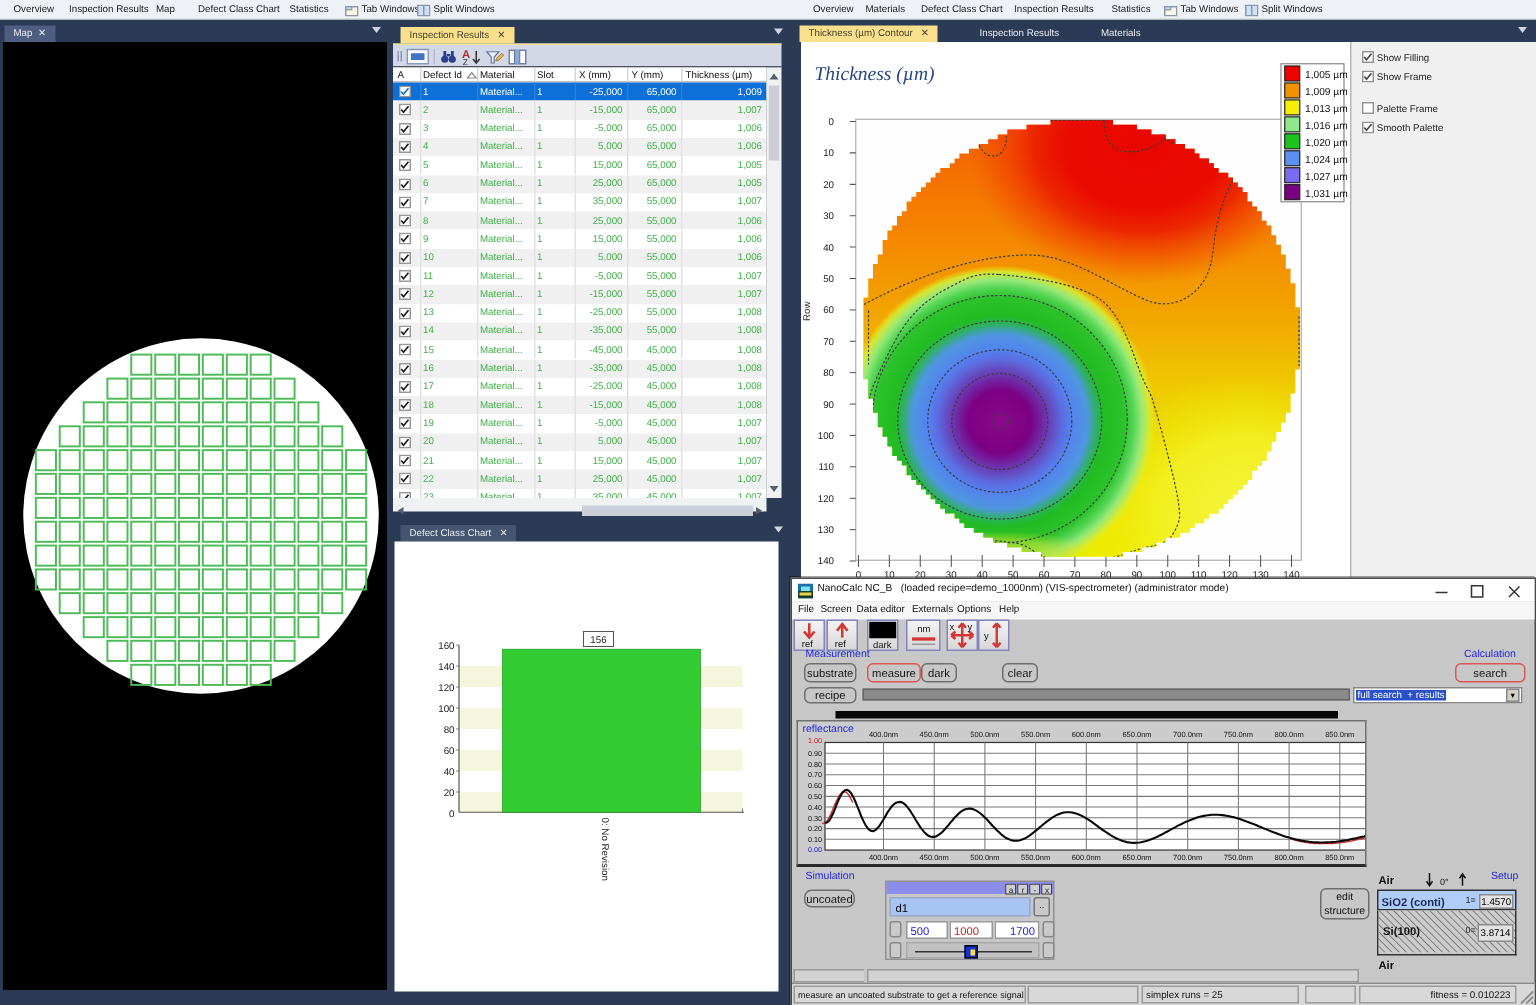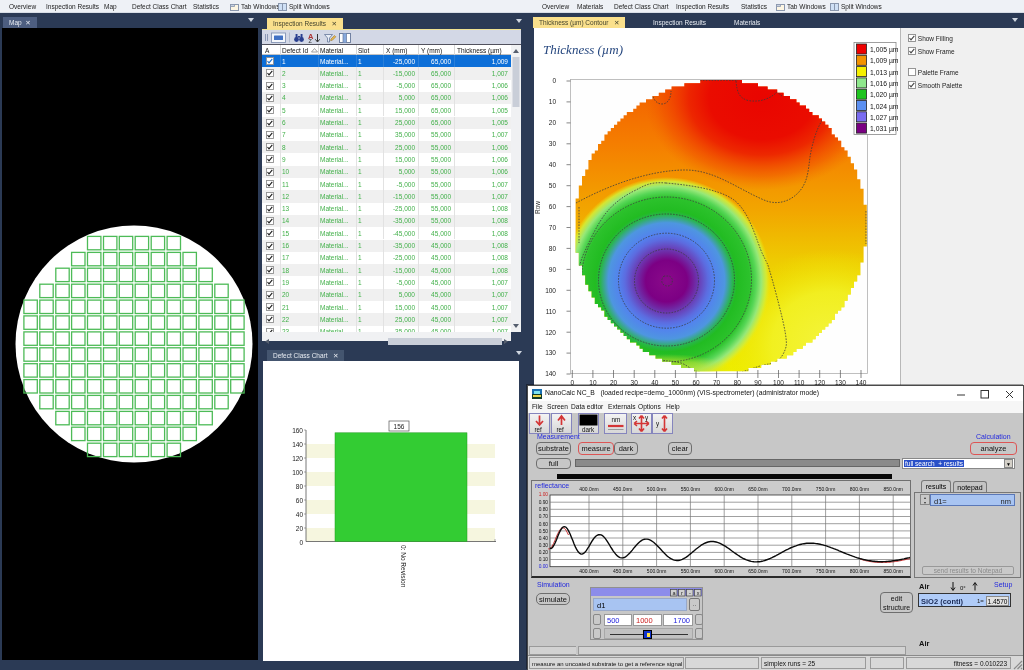--- a/index.html
+++ b/index.html
@@ -986,22 +986,22 @@
     <text x="105" y="8" font-size="6.3" fill="#111" font-family="Liberation Sans">x</text>
     <text x="117" y="8" font-size="6.3" fill="#111" font-family="Liberation Sans">y</text>
     <text x="128" y="14" font-size="6.3" fill="#111" font-family="Liberation Sans">y</text>
   </svg>
   <div class="abs bluetxt" style="left:9px;top:46.5px;font-size:7px;">Measurement</div>
   <div class="abs bluetxt" style="left:448px;top:46.5px;font-size:7px;">Calculation</div>
   <div class="abs nc-btn" style="left:8px;top:56px;width:35px;height:13px;line-height:12px;">substrate</div>
   <div class="abs nc-btn" style="left:50px;top:56px;width:36px;height:13px;line-height:12px;border:1.2px solid #dd5555;">measure</div>
   <div class="abs nc-btn" style="left:86px;top:56px;width:24px;height:13px;line-height:12px;">dark</div>
   <div class="abs nc-btn" style="left:116px;top:56px;width:24px;height:13px;line-height:12px;margin-left:24px;">clear</div>
-  <div class="abs nc-btn" style="left:442px;top:56px;width:47px;height:13px;line-height:12px;border:1.2px solid #dd5555;">analyze</div>
-  <div class="abs nc-btn" style="left:8px;top:72px;width:35px;height:11px;line-height:10px;">full</div>
+  <div class="abs nc-btn" style="left:442px;top:56px;width:47px;height:13px;line-height:12px;border:1.2px solid #dd5555;">search</div>
+  <div class="abs nc-btn" style="left:8px;top:72px;width:35px;height:11px;line-height:10px;">recipe</div>
   <div class="abs" style="left:47px;top:72.5px;width:325px;height:8.5px;background:#8a8a8a;border:1px solid #666;"></div>
   <div class="abs" style="left:374px;top:71.5px;width:113px;height:11px;background:#fff;border:1px solid #888;">
     <span style="position:absolute;left:1px;top:1px;background:#2a50c8;color:#fff;font-size:6.5px;padding:0 1px;">full search&nbsp; + results</span>
     <span style="position:absolute;right:1px;top:0.5px;width:9px;height:9px;background:#d4d0c8;border:1px solid #888;text-align:center;font-size:5px;line-height:9px;">▼</span>
   </div>
   <div class="abs" style="left:29px;top:88px;width:335px;height:5px;background:#080808;"></div>
 
   <div class="abs" style="left:3px;top:94px;width:380px;height:98px;background:#cccccc;border:1px solid #707070;border-bottom:2px solid #2a2a2a;">
     <svg width="378" height="95" style="position:absolute;left:0;top:0;">
       <text x="3" y="7" font-size="7" fill="#2228dd" font-family="Liberation Sans">reflectance</text>
@@ -1055,34 +1055,23 @@
       <line x1="18" y1="21.2" x2="379" y2="21.2" stroke="#777777" stroke-width="0.7"></line>
       <text x="16" y="23.0" font-size="4.8" fill="#111" text-anchor="end" font-family="Liberation Sans">0.90</text>
       <text x="16" y="14.5" font-size="4.8" fill="#cc2222" text-anchor="end" font-family="Liberation Sans">1.00</text>
       <text x="16" y="86.8" font-size="4.8" fill="#2222dd" text-anchor="end" font-family="Liberation Sans">0.00</text>
       <path d="M 16.2 67.8 L 17.5 68.0 L 18.9 67.0 L 20.2 65.1 L 21.6 62.4 L 23.0 59.2 L 24.3 55.9 L 25.7 52.8 L 27.0 50.2 L 28.4 48.2 L 29.7 47.0 L 31.1 46.8 L 32.4 47.4 L 33.8 48.9 L 35.1 51.2 L 36.5 54.0" fill="none" stroke="#cc3333" stroke-width="1"></path>
       <path d="M 328.4 78.3 L 329.8 78.6 L 331.1 79.0 L 332.5 79.3 L 333.8 79.7 L 335.2 80.0 L 336.5 80.2 L 337.9 80.5 L 339.2 80.7 L 340.6 80.9 L 341.9 81.1 L 343.3 81.2 L 344.6 81.3 L 346.0 81.4 L 347.3 81.4 L 348.7 81.4 L 350.0 81.4 L 351.4 81.4 L 352.7 81.4 L 354.1 81.4 L 355.4 81.4 L 356.8 81.3 L 358.1 81.2 L 359.5 81.0 L 360.8 80.9 L 362.2 80.7 L 363.6 80.5 L 364.9 80.3 L 366.3 80.1 L 367.6 79.8 L 369.0 79.6 L 370.3 79.3 L 371.7 79.0 L 373.0 78.7 L 374.4 78.4 L 375.7 78.1 L 377.1 77.8 L 378.4 77.4 L 379.8 77.1" fill="none" stroke="#cc3333" stroke-width="1"></path>
       <path d="M 17.8 67.3 L 19.1 67.5 L 20.5 66.5 L 21.8 64.5 L 23.2 61.7 L 24.6 58.4 L 25.9 55.0 L 27.3 51.8 L 28.6 49.1 L 30.0 47.0 L 31.3 45.8 L 32.7 45.6 L 34.0 46.2 L 35.4 47.8 L 36.7 50.1 L 38.1 53.0 L 39.4 56.2 L 40.8 59.6 L 42.1 63.0 L 43.5 66.1 L 44.8 68.7 L 46.2 70.8 L 47.5 72.3 L 48.9 73.0 L 50.2 73.1 L 51.6 72.4 L 52.9 71.2 L 54.3 69.6 L 55.6 67.5 L 57.0 65.3 L 58.4 62.9 L 59.7 60.6 L 61.1 58.5 L 62.4 56.7 L 63.8 55.3 L 65.1 54.3 L 66.5 53.8 L 67.8 53.6 L 69.2 53.9 L 70.5 54.6 L 71.9 55.9 L 73.2 57.4 L 74.6 59.3 L 75.9 61.3 L 77.3 63.5 L 78.6 65.8 L 80.0 68.0 L 81.3 70.1 L 82.7 71.9 L 84.0 73.6 L 85.4 74.9 L 86.7 76.0 L 88.1 76.6 L 89.4 76.9 L 90.8 76.9 L 92.2 76.5 L 93.5 75.8 L 94.9 74.8 L 96.2 73.6 L 97.6 72.2 L 98.9 70.7 L 100.3 69.1 L 101.6 67.4 L 103.0 65.8 L 104.3 64.2 L 105.7 62.8 L 107.0 61.5 L 108.4 60.3 L 109.7 59.4 L 111.1 58.7 L 112.4 58.3 L 113.8 58.1 L 115.1 58.1 L 116.5 58.4 L 117.8 58.9 L 119.2 59.6 L 120.5 60.5 L 121.9 61.5 L 123.2 62.7 L 124.6 64.0 L 126.0 65.4 L 127.3 66.8 L 128.7 68.3 L 130.0 69.8 L 131.4 71.2 L 132.7 72.6 L 134.1 73.9 L 135.4 75.2 L 136.8 76.3 L 138.1 77.2 L 139.5 78.0 L 140.8 78.6 L 142.2 79.1 L 143.5 79.4 L 144.9 79.5 L 146.2 79.5 L 147.6 79.3 L 148.9 78.9 L 150.3 78.4 L 151.6 77.7 L 153.0 76.9 L 154.3 76.1 L 155.7 75.1 L 157.0 74.0 L 158.4 72.9 L 159.8 71.8 L 161.1 70.6 L 162.5 69.5 L 163.8 68.3 L 165.2 67.2 L 166.5 66.2 L 167.9 65.2 L 169.2 64.2 L 170.6 63.4 L 171.9 62.6 L 173.3 62.0 L 174.6 61.5 L 176.0 61.0 L 177.3 60.7 L 178.7 60.5 L 180.0 60.5 L 181.4 60.5 L 182.7 60.7 L 184.1 61.0 L 185.4 61.4 L 186.8 61.8 L 188.1 62.4 L 189.5 63.1 L 190.8 63.8 L 192.2 64.6 L 193.6 65.4 L 194.9 66.3 L 196.3 67.3 L 197.6 68.2 L 199.0 69.2 L 200.3 70.2 L 201.7 71.2 L 203.0 72.2 L 204.4 73.1 L 205.7 74.0 L 207.1 74.9 L 208.4 75.8 L 209.8 76.6 L 211.1 77.3 L 212.5 78.0 L 213.8 78.6 L 215.2 79.2 L 216.5 79.6 L 217.9 80.0 L 219.2 80.4 L 220.6 80.6 L 221.9 80.8 L 223.3 80.9 L 224.6 80.9 L 226.0 80.8 L 227.4 80.7 L 228.7 80.5 L 230.1 80.2 L 231.4 79.9 L 232.8 79.5 L 234.1 79.0 L 235.5 78.5 L 236.8 78.0 L 238.2 77.4 L 239.5 76.8 L 240.9 76.1 L 242.2 75.5 L 243.6 74.8 L 244.9 74.0 L 246.3 73.3 L 247.6 72.6 L 249.0 71.8 L 250.3 71.1 L 251.7 70.4 L 253.0 69.6 L 254.4 68.9 L 255.7 68.3 L 257.1 67.6 L 258.4 67.0 L 259.8 66.4 L 261.2 65.8 L 262.5 65.3 L 263.9 64.8 L 265.2 64.3 L 266.6 63.9 L 267.9 63.5 L 269.3 63.2 L 270.6 62.9 L 272.0 62.7 L 273.3 62.5 L 274.7 62.3 L 276.0 62.2 L 277.4 62.2 L 278.7 62.2 L 280.1 62.2 L 281.4 62.3 L 282.8 62.4 L 284.1 62.6 L 285.5 62.8 L 286.8 63.0 L 288.2 63.3 L 289.5 63.6 L 290.9 63.9 L 292.2 64.3 L 293.6 64.7 L 295.0 65.1 L 296.3 65.6 L 297.7 66.1 L 299.0 66.6 L 300.4 67.1 L 301.7 67.6 L 303.1 68.1 L 304.4 68.7 L 305.8 69.2 L 307.1 69.8 L 308.5 70.3 L 309.8 70.9 L 311.2 71.5 L 312.5 72.0 L 313.9 72.6 L 315.2 73.1 L 316.6 73.6 L 317.9 74.2 L 319.3 74.7 L 320.6 75.2 L 322.0 75.6 L 323.3 76.1 L 324.7 76.6 L 326.0 77.0 L 327.4 77.4 L 328.8 77.8 L 330.1 78.1 L 331.5 78.5 L 332.8 78.8 L 334.2 79.1 L 335.5 79.4 L 336.9 79.6 L 338.2 79.8 L 339.6 80.0 L 340.9 80.2 L 342.3 80.3 L 343.6 80.5 L 345.0 80.5 L 346.3 80.6 L 347.7 80.7 L 349.0 80.7 L 350.4 80.7 L 351.7 80.6 L 353.1 80.6 L 354.4 80.5 L 355.8 80.4 L 357.1 80.3 L 358.5 80.2 L 359.8 80.0 L 361.2 79.8 L 362.6 79.6 L 363.9 79.4 L 365.3 79.2 L 366.6 79.0 L 368.0 78.7 L 369.3 78.4 L 370.7 78.1 L 372.0 77.9 L 373.4 77.5 L 374.7 77.2 L 376.1 76.9 L 377.4 76.6 L 378.8 76.2" fill="none" stroke="#0a0a0a" stroke-width="1.4"></path>
     </svg>
   </div>
 
-  <div class="abs" style="left:386px;top:94px;width:107px;height:98px;">
-    <div class="abs" style="left:7px;top:0;width:30px;height:12px;background:#c9c9c9;border:1px solid #777;border-bottom:none;border-radius:3px 3px 0 0;font-size:7px;text-align:center;line-height:11px;">results</div>
-    <div class="abs" style="left:39px;top:1px;width:34px;height:11px;background:#c3c3c3;border:1px solid #777;border-bottom:none;border-radius:3px 3px 0 0;font-size:7px;text-align:center;line-height:11px;">notepad</div>
-    <div class="abs" style="left:0;top:11.5px;width:107px;height:86px;background:#c7c7c7;border:1px solid #777;"></div>
-    <div class="abs" style="left:6px;top:14px;width:10px;height:11px;background:#c9c9c9;border:1px solid #888;font-size:4px;text-align:center;color:#333;line-height:5px;">▴<br>▾</div>
-    <div class="abs" style="left:16px;top:13.5px;width:85px;height:12px;background:#a8c4f2;border:1px solid #5a78b8;font-size:7.5px;color:#222;">
-      <span style="position:absolute;left:3px;top:2px;">d1=</span>
-        <span style="position:absolute;right:3px;top:2px;">nm</span>
-    </div>
-    <div class="abs" style="left:8px;top:86px;width:92px;height:9px;background:#c9c9c9;border:1px solid #999;border-radius:2px;font-size:6.5px;color:#8a8a8a;text-align:center;line-height:8px;">send results to Notepad</div>
-  </div>
 
   <div class="abs bluetxt" style="left:9px;top:195px;font-size:7px;">Simulation</div>
-  <div class="abs nc-btn" style="left:8px;top:207px;width:34px;height:12px;line-height:11px;border-radius:5px;">simulate</div>
+  <div class="abs nc-btn" style="left:8px;top:207px;width:34px;height:12px;line-height:11px;border-radius:5px;">uncoated</div>
   <div class="abs" style="left:62px;top:201px;width:113px;height:53px;border:1px solid #909090;background:#c7c7c7;">
     <div class="abs" style="left:0;top:0;width:111px;height:8px;background:#8c8cea;">
       <svg width="32" height="8" style="position:absolute;right:0;top:0.5px;">
         <g fill="#d0d0d0" stroke="#444" stroke-width="0.7">
           <rect x="0.5" y="0.5" width="6.5" height="6.5"></rect>
             <rect x="8.5" y="0.5" width="6.5" height="6.5"></rect>
           <rect x="16.5" y="0.5" width="6.5" height="6.5"></rect>
             <rect x="24.5" y="0.5" width="6.5" height="6.5"></rect>
         </g>
         <g font-size="5.5" fill="#222" text-anchor="middle" font-family="Liberation Sans">
@@ -1124,20 +1113,34 @@
       <path d="M 5 1 L 5 9 M 3 6.5 L 5 9.5 L 7 6.5"></path>
       <path d="M 27 9.5 L 27 2 M 25 4.5 L 27 1.5 L 29 4.5"></path>
     </g>
     <text x="12" y="9" font-size="6" fill="#111" font-family="Liberation Sans">0°</text>
   </svg>
   <div class="abs bluetxt" style="left:466px;top:195px;font-size:7px;">Setup</div>
   <div class="abs" style="left:390px;top:207px;width:93px;height:14px;background:#b0ccf8;border:1px solid #333;">
     <span style="position:absolute;left:2px;top:2.5px;font-size:7.5px;font-weight:bold;color:#1a2a55;">SiO2 (conti)</span>
     <span style="position:absolute;left:58px;top:3.5px;font-size:6px;color:#222;">1=</span>
     <span style="position:absolute;left:67px;top:1.5px;width:23px;height:10px;background:#e2e2e2;border:1px solid #8a8a8a;font-size:6.5px;text-align:center;line-height:9px;">1.4570</span>
+  </div>
+  <div class="abs" style="left:390px;top:221px;width:93px;height:30px;border:1px solid #333;border-top:none;background:#cbcbcb;">
+    <svg width="91" height="28" style="position:absolute;left:0;top:0;">
+      <defs>
+          <pattern id="hatch" width="3.4" height="3.4" patternUnits="userSpaceOnUse" patternTransform="rotate(-45)">
+            <rect width="3.4" height="3.4" fill="#cbcbcb"></rect>
+            <line x1="0" y1="0" x2="0" y2="3.4" stroke="#666" stroke-width="1"></line>
+          </pattern>
+        </defs>
+      <rect width="91" height="28" fill="url(#hatch)"></rect>
+    </svg>
+    <span style="position:absolute;left:3px;top:9px;font-size:7.5px;font-weight:bold;color:#111;">Si(100)</span>
+    <span style="position:absolute;left:58px;top:11px;font-size:6px;color:#222;">0=</span>
+    <span style="position:absolute;left:66px;top:9px;width:24px;height:12px;background:#e2e2e2;border:1px solid #8a8a8a;font-size:6.5px;text-align:center;line-height:11px;">3.8714</span>
   </div>
   <div class="abs" style="left:391px;top:253px;font-size:7.5px;font-weight:bold;color:#111;">Air</div>
 
   <div class="abs" style="left:1px;top:260px;width:47px;height:9px;background:#d2d2d2;border:1px solid #9a9a9a;border-right:none;"></div>
   <div class="abs" style="left:50px;top:260px;width:328px;height:9px;background:#d2d2d2;border:1px solid #9a9a9a;"></div>
   <div class="abs" style="left:0;top:269px;width:495px;height:16px;background:#d8d8d8;border-top:1px solid #8a8a8a;"></div>
   <div class="abs" style="left:1px;top:271px;width:155px;height:12px;background:#d8d8d8;border:1px solid #9a9a9a;font-size:6px;color:#111;">
       <span style="position:absolute;left:2px;top:2.5px;white-space:nowrap;">measure an uncoated substrate to get a reference signal</span>
     </div>
   <div class="abs" style="left:157px;top:271px;width:74px;height:12px;background:#d8d8d8;border:1px solid #9a9a9a;"></div>

